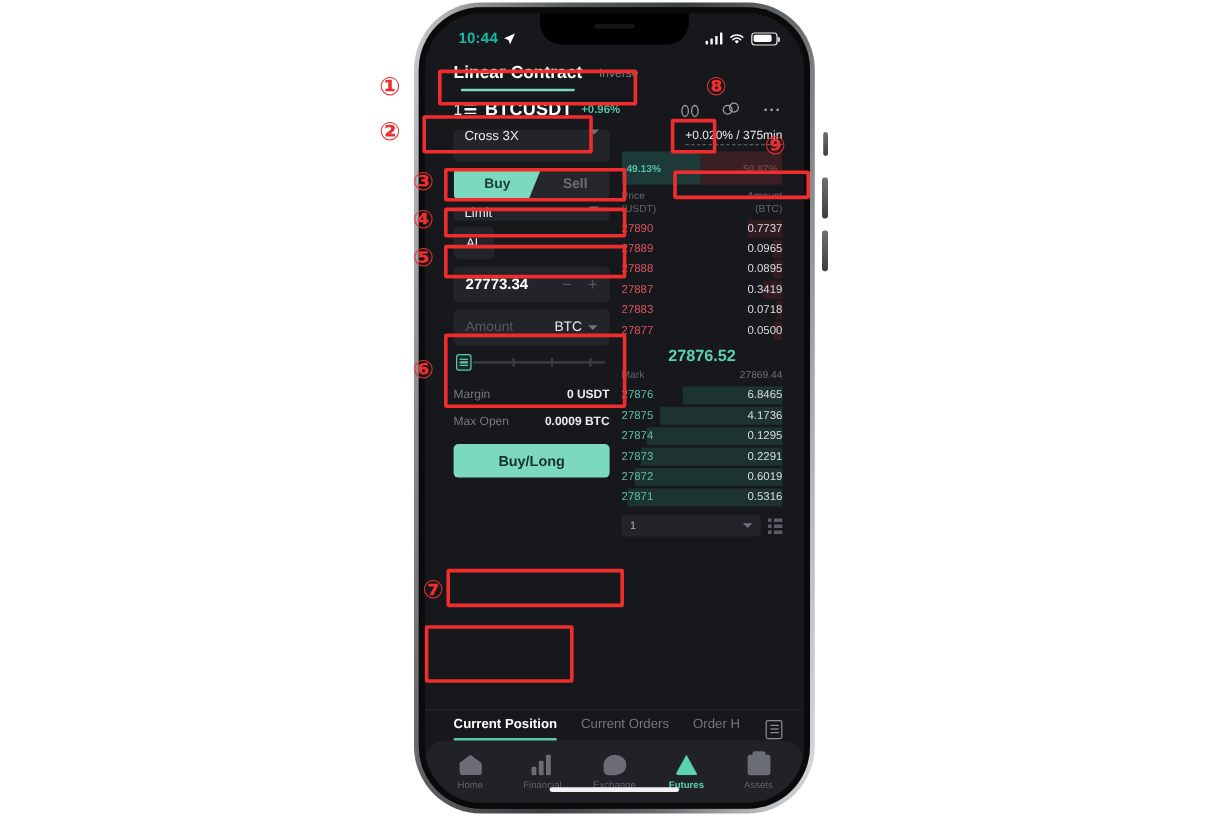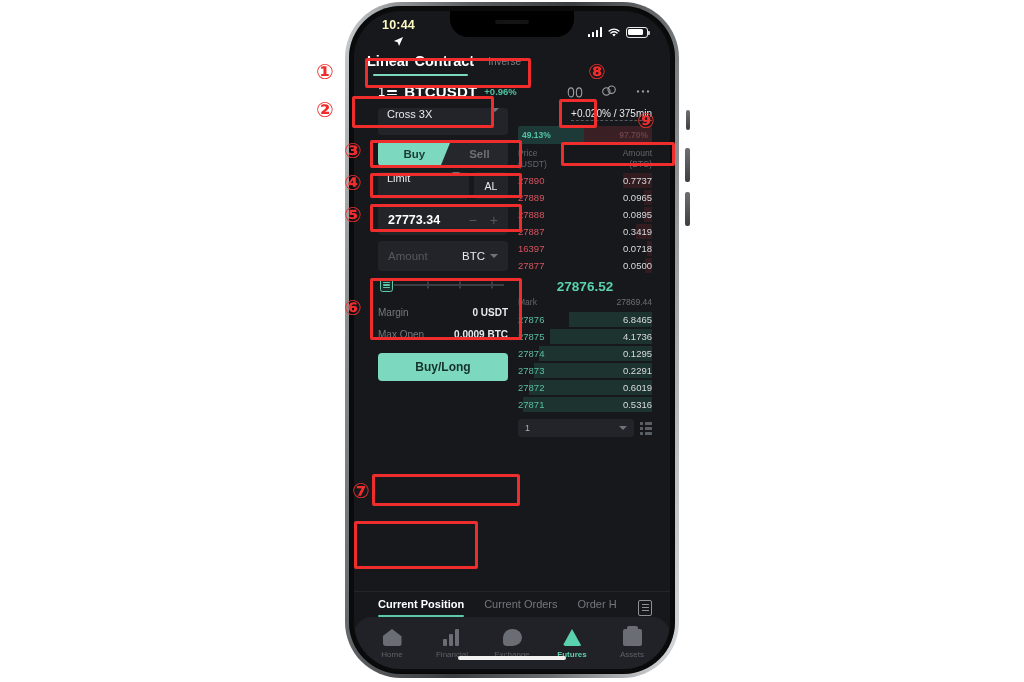--- a/index.html
+++ b/index.html
@@ -47,35 +47,35 @@
   .notch-speaker {
     position: absolute; left: 50%; transform: translateX(-50%); top: 9px;
     width: 34px; height: 4px; background: #141414; border-radius: 3px;
   }
 
   
   .statusbar {
     position: relative; height: 34px; display: flex; align-items: center;
     justify-content: space-between; padding: 8px 22px 0 28px; z-index: 25;
   }
-  .sb-time { color: #fef9c3; font-size: 12.5px; font-weight: bold; letter-spacing: .2px; display: flex; align-items: center; gap: 4px; flex-direction: column; }
+  .sb-time { color: #14b8a6; font-size: 12.5px; font-weight: bold; letter-spacing: .2px; display: flex; align-items: center; gap: 4px; }
   .sb-right { display: flex; align-items: center; gap: 5px; }
   .bars { display: flex; align-items: flex-end; gap: 1.5px; height: 10px; }
   .bars i { display: block; width: 2.5px; background: #fff; border-radius: .5px; }
   .bars i:nth-child(1){height:3px}.bars i:nth-child(2){height:5px}
   .bars i:nth-child(3){height:7.5px}.bars i:nth-child(4){height:10px}
   .batt { width: 22px; height: 11px; border: 1.3px solid #e8e8e8; border-radius: 3px; position: relative; }
   .batt::after { content:''; position:absolute; right:-3.3px; top:3px; width:2px; height:4.5px; background:#cfcfcf; border-radius:0 1px 1px 0;}
   .batt i { position:absolute; left:1.3px; top:1.3px; bottom:1.3px; width:72%; background:#fff; border-radius:1.5px; display:block;}
 
   
   .app { position: absolute; left:0; right:0; top:34px; bottom:0; background:#17181c; display:flex; flex-direction:column; }
 
   
-  .hdr1 { display:flex; align-items:center; padding: 8px 18px 0 13px; gap: 14px; }
+  .hdr1 { display:flex; align-items:center; padding: 8px 18px 0 24px; gap: 14px; }
   .ctab { color:#fff; font-size:14.5px; font-weight:bold; position:relative; padding-bottom:7px;}
   .ctab.active::after { content:''; position:absolute; left:6px; right:6px; bottom:0; height:2.5px; background:#7dd8c0; border-radius:2px;}
   .ctab.inactive { color:#7e8188; font-weight:normal; font-size:10px; }
 
   
   .hdr2 { display:flex; align-items:center; justify-content:space-between; padding: 6px 18px 4px 24px; }
   .pair-left { display:flex; align-items:center; gap:7px; }
   .listicon { display:flex; align-items:center; gap:2px; color:#fff; font-size:13px;}
   .listicon .bars3 { display:flex; flex-direction:column; gap:2px; }
   .listicon .bars3 span { display:block; width:10px; height:1.6px; background:#fff; border-radius:1px;}
@@ -95,21 +95,21 @@
     padding: 0 9px; margin-bottom:6px;
   }
   .fld-txt { color:#e9eaec; font-size:11px; }
   .chev { width:0;height:0;border-left:4px solid transparent;border-right:4px solid transparent;border-top:4.5px solid #6f747c;}
 
   .bs-toggle { position:relative; height:25px; border-radius:4px; background:#25272d; overflow:hidden; margin-bottom:6px; display:flex;}
   .bs-buy { position:relative; flex:0 0 56%; background:#7dd8c0; color:#1a3c33; font-size:11.5px; font-weight:bold;
             display:flex; align-items:center; justify-content:center; clip-path: polygon(0 0,100% 0,86% 100%,0 100%); }
   .bs-sell { flex:1; color:#6c7076; font-size:11.5px; font-weight:bold; display:flex; align-items:center; justify-content:center;}
 
-  .row-type { display:flex; gap:5px; margin-bottom:6px; }
+  .row-type { display:flex; gap:5px; margin-bottom:6px;flex-direction:column; }
   .row-type .fld { flex:1; margin-bottom:0; }
   .al-btn { width:34px; height:27px; background:#22242a; border-radius:4px; color:#e9eaec; font-size:10.5px;
             display:flex; align-items:center; justify-content:center; }
 
   .price-fld { background:#22242a; border-radius:4px; height:30px; display:flex; align-items:center;
                justify-content:space-between; padding:0 10px; margin-bottom:6px;}
   .price-val { color:#fff; font-size:12.5px; font-weight:bold;}
   .pm { display:flex; gap:13px; color:#55595f; font-size:14px; }
 
   .amt-fld { background:#22242a; border-radius:4px; height:30px; display:flex; align-items:center;
@@ -127,21 +127,21 @@
   .kv { display:flex; justify-content:space-between; align-items:center; margin-top:11px;}
   .kv-k { color:#74787f; font-size:10px; display:flex; align-items:center; gap:4px;}
   .kv-v { color:#e9eaec; font-size:10px; font-weight:bold;text-align:center;}
 
   .submit-btn { margin-top:13px; height:28px; background:#7dd8c0; border-radius:4px; color:#15322a;
                 font-size:12px; font-weight:bold; display:flex; align-items:center; justify-content:center;}
 
   
   .funding { display:flex; justify-content:flex-end; margin-bottom:5px; }
   .funding-txt { color:#e9eaec; font-size:10px; border-bottom:1px dashed #55595f; padding-bottom:1px;}
-  .depth-bar { position:relative; height:18px; display:flex; align-items:center; justify-content:space-between;
+  .depth-bar { position:relative; height:28px; display:flex; align-items:center; justify-content:space-between;
                padding:0 4px; margin-bottom:4px; overflow:hidden; border-radius:2px;}
   .depth-bar .fillL { position:absolute; left:0; top:0; bottom:0; background:#1d3a38; }
   .depth-bar .fillR { position:absolute; right:0; top:0; bottom:0; background:#3a2024; }
   .depth-l { position:relative; color:#55c2a5; font-size:8.5px; font-weight:bold;}
   .depth-r { position:relative; color:#6a4246; font-size:8.5px; font-weight:bold;}
   .ob-head { display:flex; justify-content:space-between; color:#63676e; font-size:8.5px; line-height:1.25; margin-bottom:3px;}
   .ob-head .r { text-align:right; }
   .ob-row { position:relative; display:flex; justify-content:space-between; align-items:center; height:17px; font-size:9.5px;}
   .ob-row .bg { position:absolute; right:0; top:1px; bottom:1px; }
   .ob-row.ask .bg { background:#331c20; }
@@ -346,21 +346,21 @@
 
             <div class="col-right">
               <div class="funding">
                 <span class="funding-txt">+0.020% / 375min</span>
               </div>
 
               <div class="depth-bar">
                 <div class="fillL" style="width:49.13%"></div>
                 <div class="fillR" style="width:50.87%"></div>
                 <span class="depth-l">49.13%</span>
-                <span class="depth-r">97.70%</span>
+                <span class="depth-r">50.87%</span>
               </div>
 
               <div class="ob-head">
                 <div>
                   <div>Price</div>
                   <div>(USDT)</div>
                 </div>
                 <div class="r">
                   <div>Amount</div>
                   <div>(BTC)</div>
@@ -383,21 +383,21 @@
                     <span class="p">27888</span>
                     <span class="a">0.0895</span>
                   </div>
                   <div class="ob-row ask">
                     <div class="bg" style="width: 12%;"></div>
                     <span class="p">27887</span>
                     <span class="a">0.3419</span>
                   </div>
                   <div class="ob-row ask">
                     <div class="bg" style="width: 4%;"></div>
-                    <span class="p">16397</span>
+                    <span class="p">27883</span>
                     <span class="a">0.0718</span>
                   </div>
                   <div class="ob-row ask">
                     <div class="bg" style="width: 5%;"></div>
                     <span class="p">27877</span>
                     <span class="a">0.0500</span>
                   </div>
                 </div>
 
               <div class="ob-mid">

